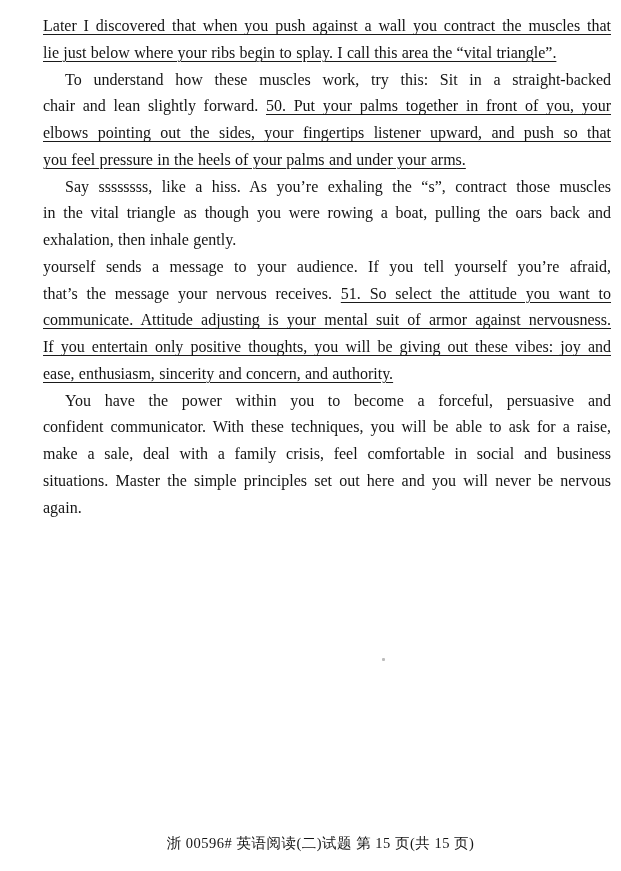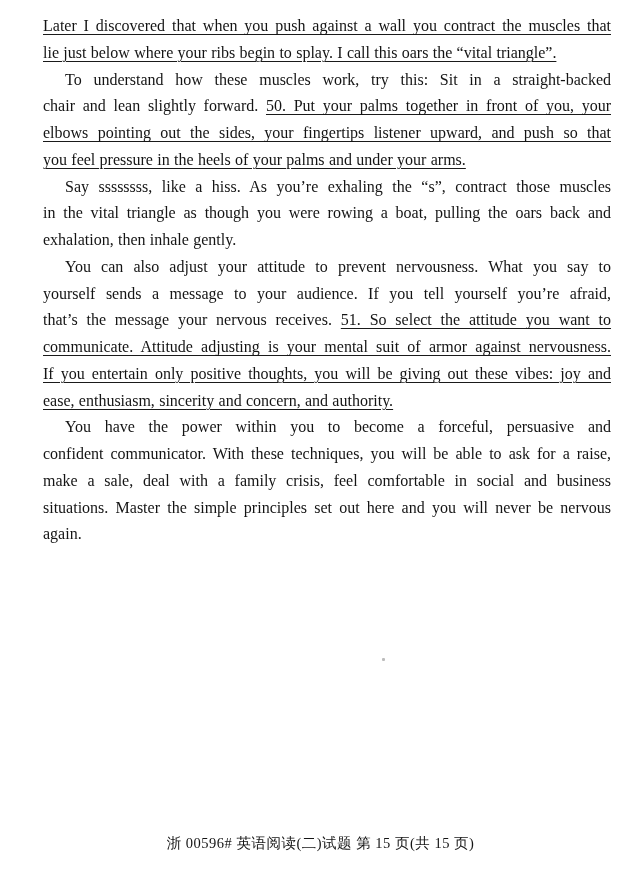--- a/index.html
+++ b/index.html
@@ -59,35 +59,34 @@
 </style>
 </head>
 <body>
 
 <div class="page">
 
   <main class="text-block">
 
   <div class="para">
         <div class="line"><span class="run u">Later I discovered that when you push against a wall you contract the muscles that</span></div>
-        <div class="line last"><span class="run u">lie just below where your ribs begin to splay. I call this oars the “vital triangle”.</span></div>
+        <div class="line last"><span class="run u">lie just below where your ribs begin to splay. I call this area the “vital triangle”.</span></div>
       </div>
       <div class="para">
         <div class="line indent"><span class="run">To understand how these muscles work, try this: Sit in a straight-backed</span></div>
         <div class="line"><span class="run">chair and lean slightly forward. </span><span class="run u">50. Put your palms together in front of you, your</span></div>
         <div class="line"><span class="run u">elbows pointing out the sides, your fingertips listener upward, and push so that</span></div>
         <div class="line last"><span class="run u">you feel pressure in the heels of your palms and under your arms.</span></div>
       </div>
       <div class="para">
         <div class="line indent"><span class="run">Say ssssssss, like a hiss. As you’re exhaling the “s”, contract those muscles</span></div>
         <div class="line"><span class="run">in the vital triangle as though you were rowing a boat, pulling the oars back and</span></div>
         <div class="line last"><span class="run">exhalation, then inhale gently.</span></div>
       </div>
       <div class="para">
-        <div class="line indent"><span class="run">You can also adjust your attitude to prevent nervousness. What you say to</span></div>
         <div class="line"><span class="run">yourself sends a message to your audience. If you tell yourself you’re afraid,</span></div>
         <div class="line"><span class="run">that’s the message your nervous receives. </span><span class="run u">51. So select the attitude you want to</span></div>
         <div class="line"><span class="run u">communicate. Attitude adjusting is your mental suit of armor against nervousness.</span></div>
         <div class="line"><span class="run u">If you entertain only positive thoughts, you will be giving out these vibes: joy and</span></div>
         <div class="line last"><span class="run u">ease, enthusiasm, sincerity and concern, and authority.</span></div>
       </div>
       <div class="para">
         <div class="line indent"><span class="run">You have the power within you to become a forceful, persuasive and</span></div>
         <div class="line"><span class="run">confident communicator. With these techniques, you will be able to ask for a raise,</span></div>
         <div class="line"><span class="run">make a sale, deal with a family crisis, feel comfortable in social and business</span></div>

